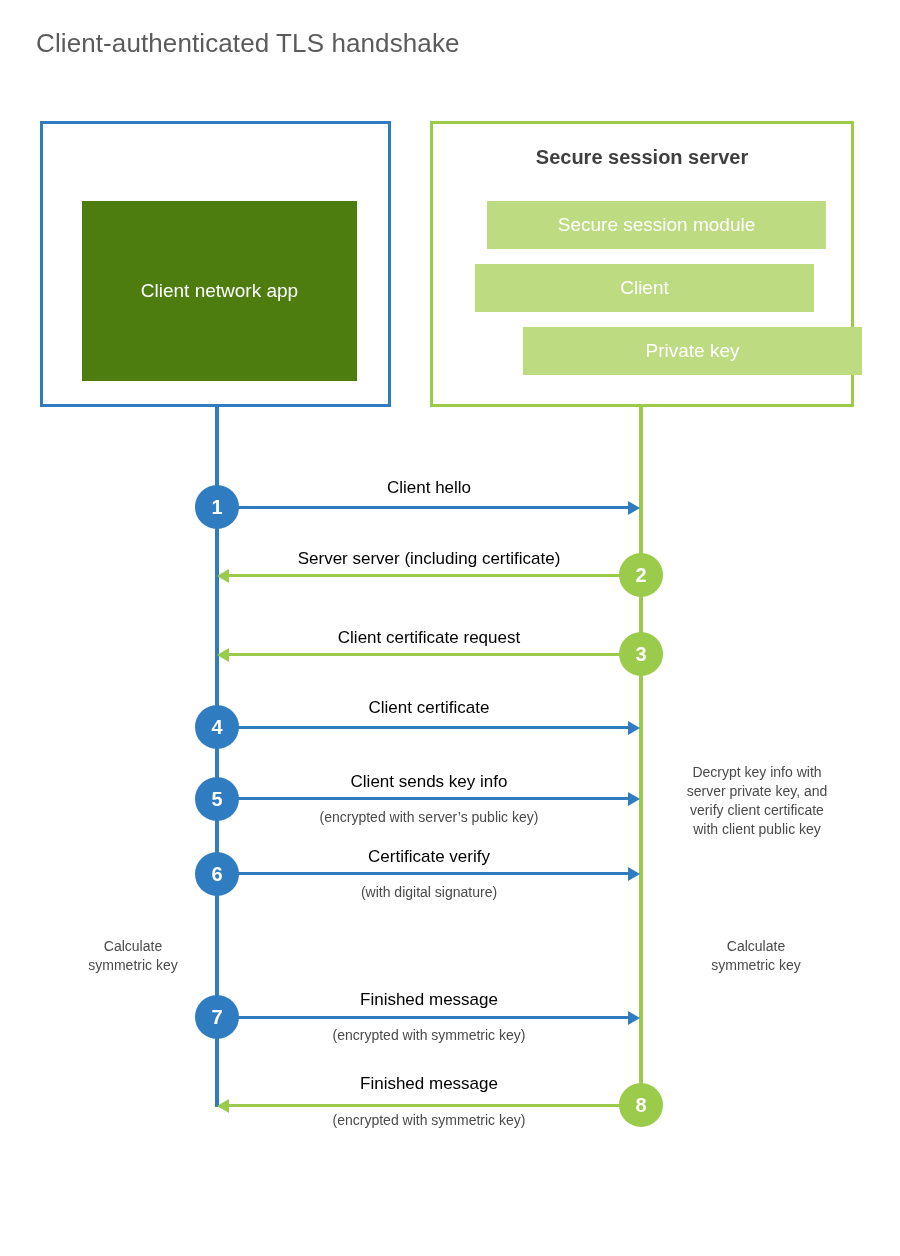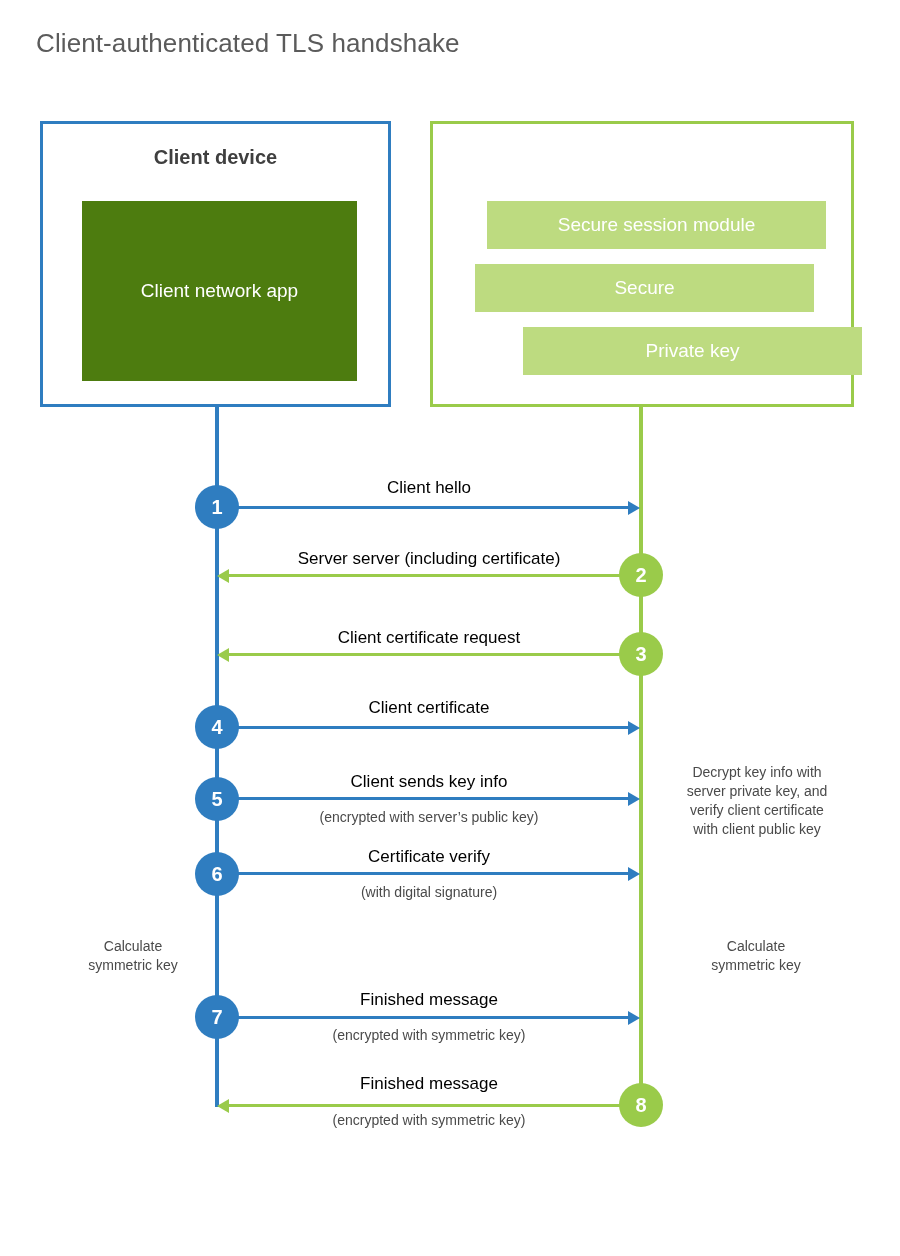--- a/index.html
+++ b/index.html
@@ -183,27 +183,27 @@
   .side-note.right { text-align: center; }
 </style>
 </head>
 <body>
 
 <div id="canvas">
 
   <div class="page-title">Client-authenticated TLS handshake</div>
 
   <div class="party-box client">
-    <div class="party-title">Client device</div>
     <div class="client-app">Client network app</div>
   </div>
 
   <div class="party-box server">
+    <div class="party-title">Secure session server</div>
     <div class="server-bar b1">Secure session module</div>
-    <div class="server-bar b2">Secure</div>
+    <div class="server-bar b2">Client</div>
     <div class="server-bar b3">Private key</div>
   </div>
 
   <div class="lifeline client-line"></div>
   <div class="lifeline server-line"></div>
 
   <div class="msg-label" style="left:429px; top:478px;">Client hello</div>
   <div class="arrow blue to-right" style="left:217px; top:506px; width:412px;">
       <span class="head"></span>
     </div>

